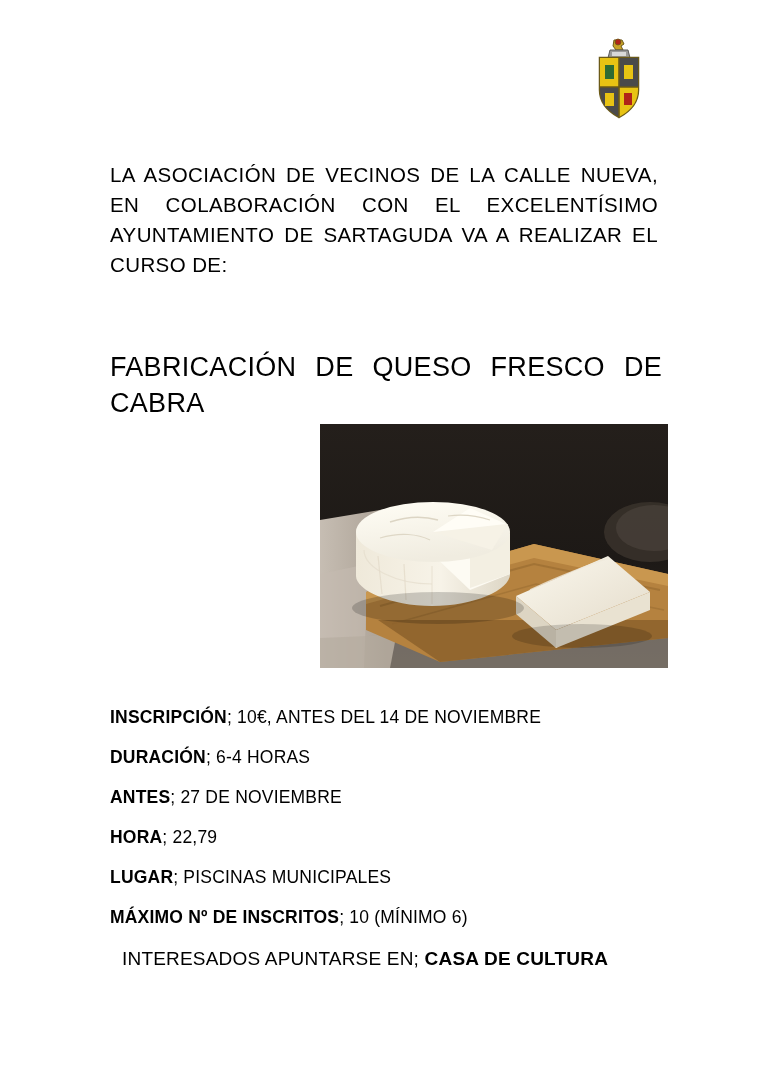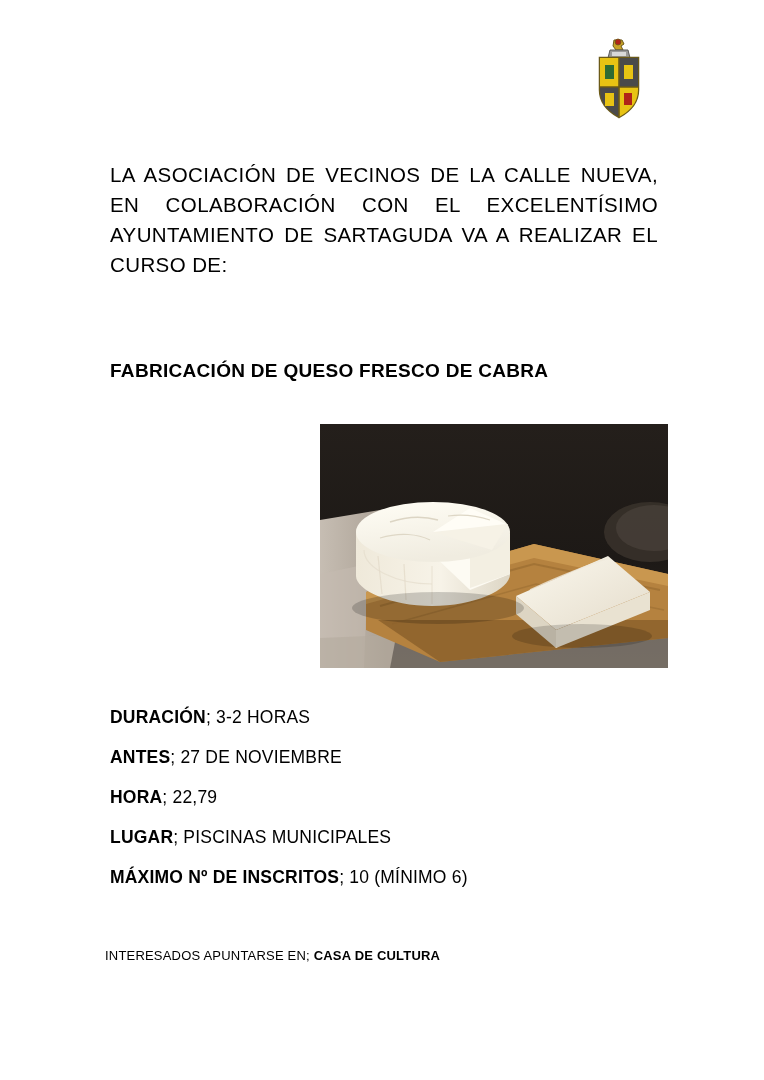--- a/index.html
+++ b/index.html
@@ -44,26 +44,26 @@
     line-height: 30px;
     letter-spacing: 0.4px;
     text-align: justify;
     text-align-last: left;
     font-weight: 400;
   }
 
   
   .title {
     position: absolute;
-    top: 340px;
+    top: 331px;
     left: 110px;
     width: 552px;
-    font-size: 19px;
+    font-size: 27px;
     line-height: 36px;
-    font-weight: bold;
+    font-weight: normal;
     letter-spacing: 0.3px;
     text-align: justify;
     text-align-last: left;
   }
 
   
   .photo {
     position: absolute;
     top: 424px;
     left: 320px;
@@ -84,23 +84,23 @@
     line-height: 40px;
     letter-spacing: 0.2px;
   }
   .details .row { white-space: nowrap; }
   .details .row b { font-weight: bold; }
 
   
   .footer-line {
     position: absolute;
     top: 948px;
-    left: 105px;
+    left: 122px;
     width: 560px;
-    font-size: 13px;
+    font-size: 19px;
     letter-spacing: 0.2px;
   }
   .footer-line b { font-weight: bold; }
 </style>
 </head>
 <body>
 
 <div class="page">
 
   <div class="crest-wrap">
@@ -205,21 +205,24 @@
       <path d="M236 206 L330 168 L330 186 L236 224 Z" fill="#e9e2d1"></path>
       <path d="M210 166 C238 152 266 142 288 134" stroke="#efe9db" stroke-width="1.4" fill="none" opacity="0.8"></path>
 
       <ellipse cx="118" cy="184" rx="86" ry="16" fill="#000" opacity="0.18"></ellipse>
       <ellipse cx="262" cy="212" rx="70" ry="12" fill="#000" opacity="0.16"></ellipse>
     </svg>
   </div>
 
   <div class="details">
     <div class="row">
-      <b>DURACIÓN</b><span>; </span><span>3-2 HORAS</span>
+      <b>INSCRIPCIÓN</b><span>; </span><span>10€, ANTES DEL 14 DE NOVIEMBRE</span>
+    </div>
+    <div class="row">
+      <b>DURACIÓN</b><span>; </span><span>6-4 HORAS</span>
     </div>
     <div class="row">
       <b>ANTES</b><span>; </span><span>27 DE NOVIEMBRE</span>
     </div>
     <div class="row">
       <b>HORA</b><span>; </span><span>22,79</span>
     </div>
     <div class="row">
       <b>LUGAR</b><span>; </span><span>PISCINAS MUNICIPALES</span>
     </div>

